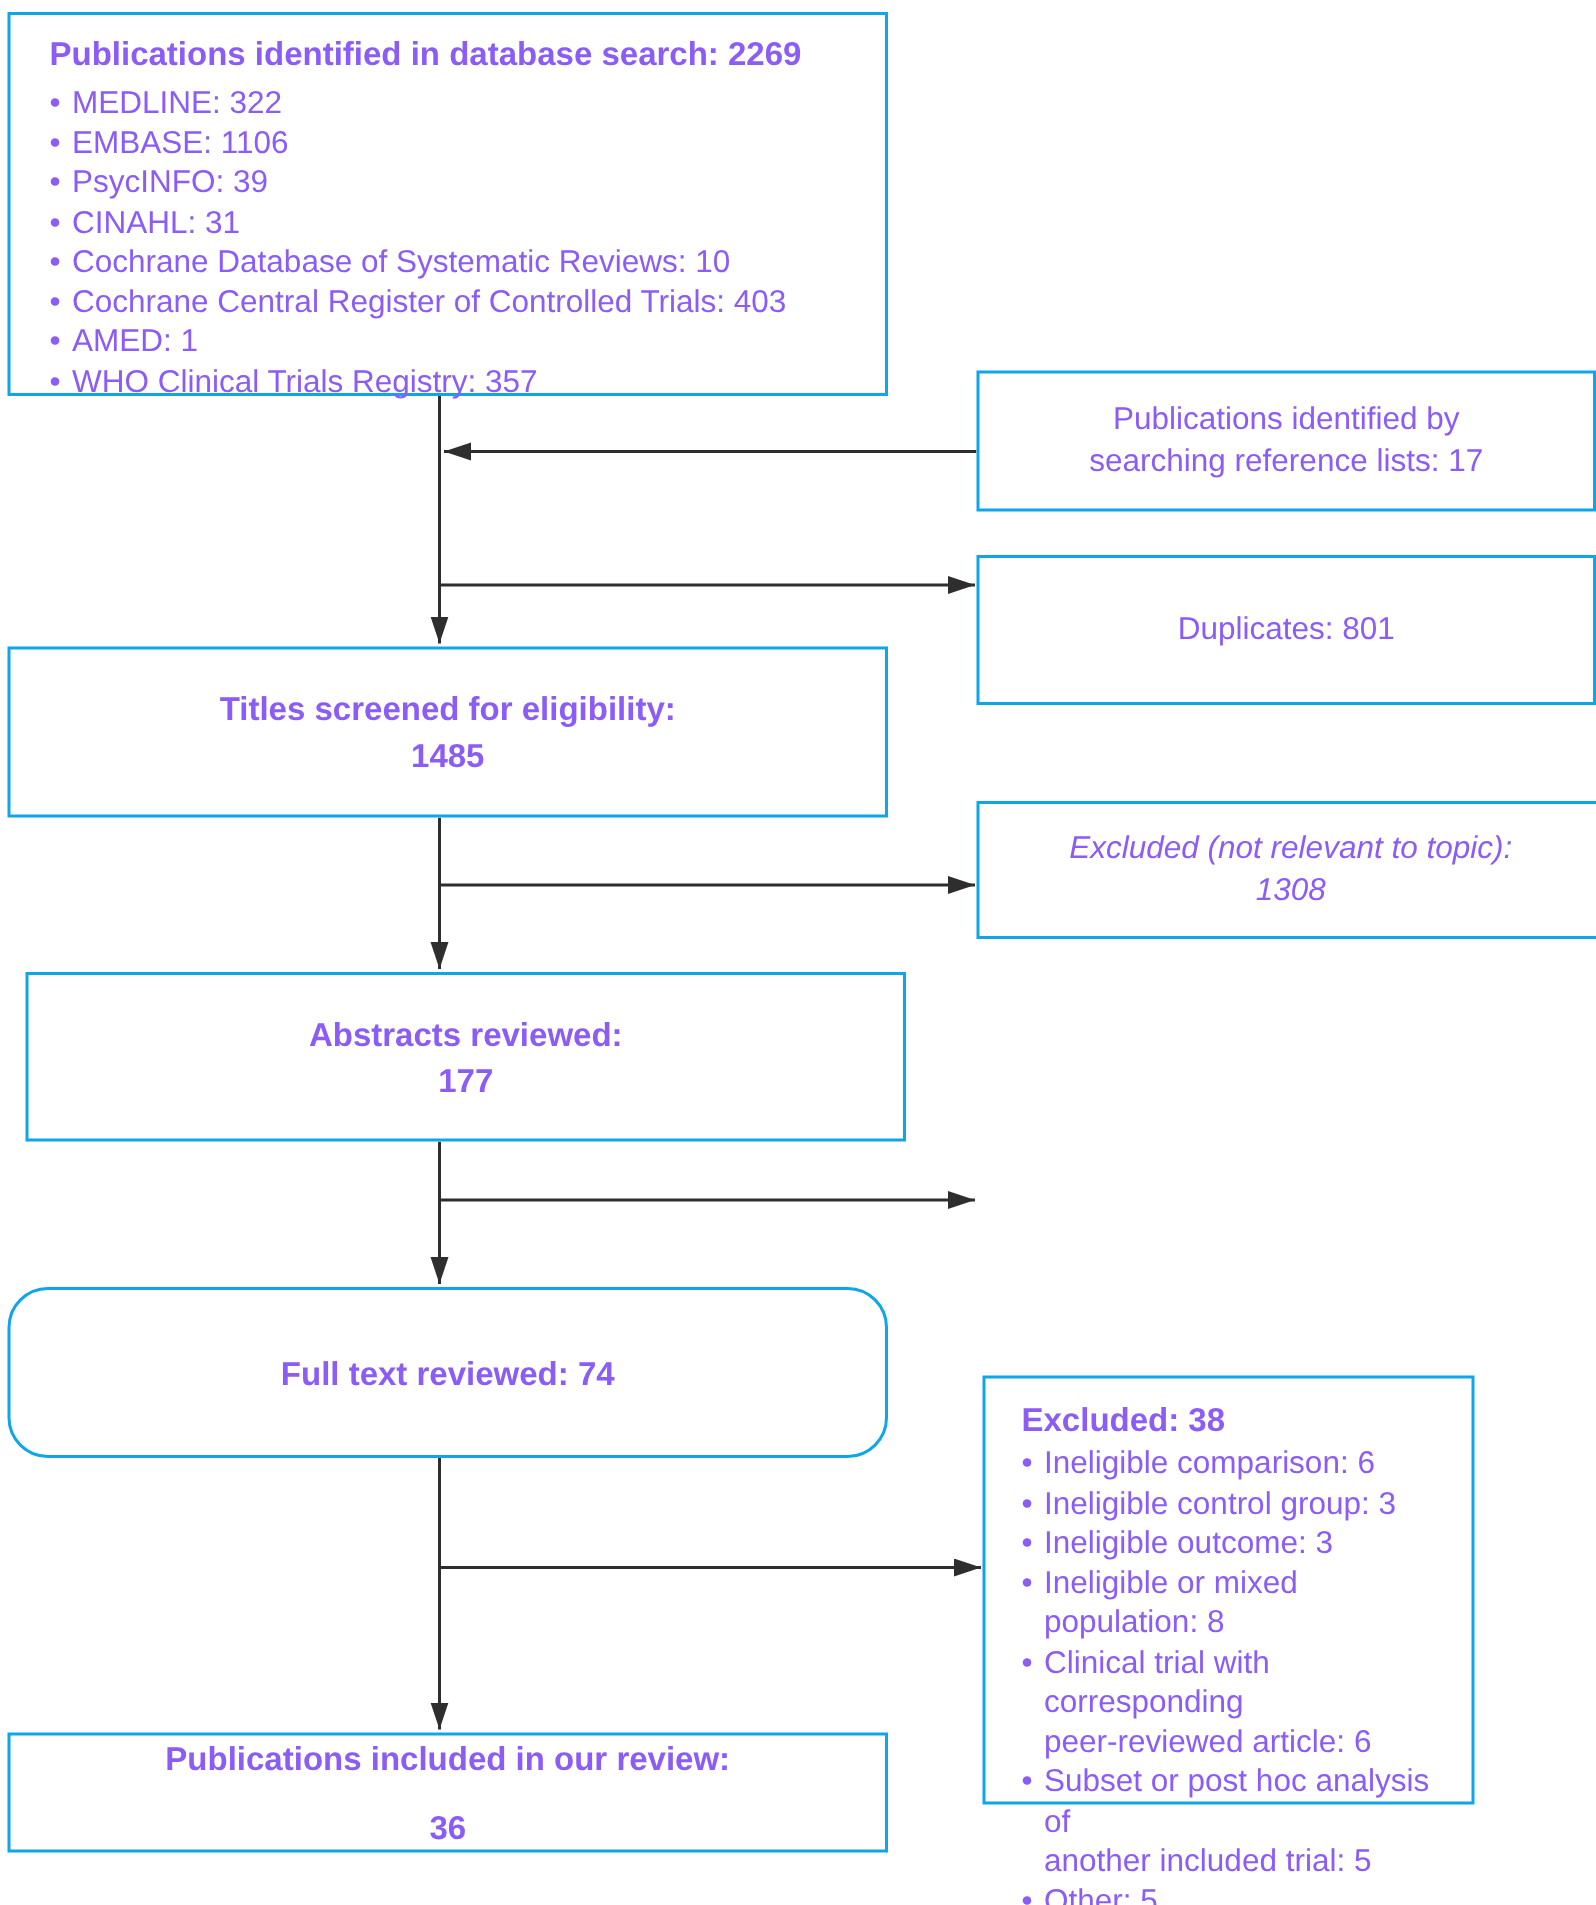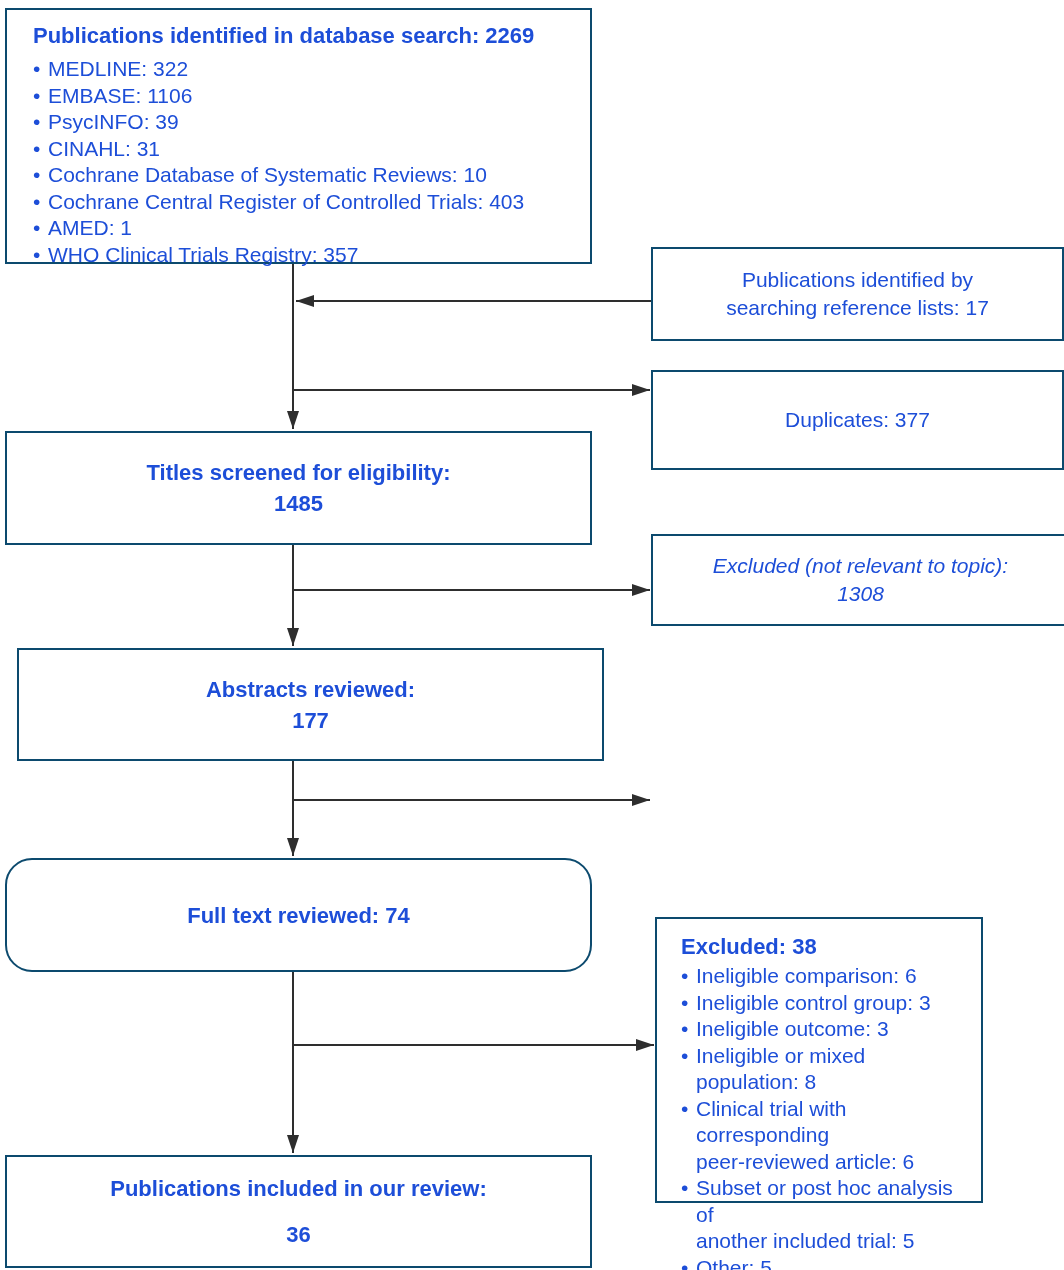--- a/index.html
+++ b/index.html
@@ -9,23 +9,23 @@
     height:1270px;
     background:#ffffff;
     font-family:"Liberation Sans", sans-serif;
     color:#242424;
     overflow:hidden;
   }
   svg.arrows{position:absolute;left:0;top:0;width:1064px;height:1270px;}
   .box{
     position:absolute;
     background:#ffffff;
-    border:2px solid #0c4a6e;
+    border:2px solid #0ea5e9;
     box-sizing:border-box;
-    color:#1d4ed8;
+    color:#8b5cf6;
   }
   .center{
     display:flex;
     flex-direction:column;
     align-items:center;
     justify-content:center;
     text-align:right;
   }
   .main-label{font-size:22px;font-weight:600;line-height:31px;}
   .side-label{font-size:21px;font-weight:400;line-height:28px;}
@@ -37,21 +37,21 @@
   
   #box-db{left:5px;top:8px;width:587px;height:256px;padding:12px 14px 0 26px;}
   #box-ref{left:651px;top:247px;width:413px;height:94px;}
   #box-dup{left:651px;top:370px;width:413px;height:100px;}
   #box-titles{left:5px;top:431px;width:587px;height:114px;}
   #box-excl-titles{left:651px;top:534px;width:419px;height:92px;font-style:italic;}
   #box-abstracts{left:5px;top:648px;width:587px;height:113px;margin-left:12px;}
   #box-excl-abstracts{left:651px;top:761px;width:413px;height:99px;}
   #box-fulltext{left:5px;top:858px;width:587px;height:114px;border-radius:27px;}
   #box-excl-fulltext{left:655px;top:917px;width:328px;height:286px;padding:14px 12px 0 24px;}
-  #box-included{left:5px;top:1155px;width:587px;height:113px;gap:15px;}
+  #box-included{left:5px;top:1155px;width:587px;height:80px;gap:15px;}
 </style>
 </head>
 <body>
 
 <div class="canvas">
 
   <svg class="arrows" viewBox="0 0 1064 1270" xmlns="http://www.w3.org/2000/svg">
     <defs>
       <marker id="arr" markerWidth="10" markerHeight="8" refX="9" refY="3" orient="auto">
         <path d="M0,0 L9,3 L0,6 Z" fill="#2e2e2e"></path>
@@ -105,21 +105,21 @@
         </div>
     </div>
   </div>
 
   <div class="box center side-label" id="box-ref">
     <div>Publications identified by</div>
     <div>searching reference lists: 17</div>
   </div>
 
   <div class="box center side-label" id="box-dup">
-    <div>Duplicates: 377</div>
+    <div>Duplicates: 801</div>
   </div>
 
   <div class="box center main-label" id="box-titles">
     <div>Titles screened for eligibility:</div>
     <div>1485</div>
   </div>
 
   <div class="box center side-label" id="box-excl-titles">
     <div>Excluded (not relevant to topic):</div>
     <div>1308</div>

